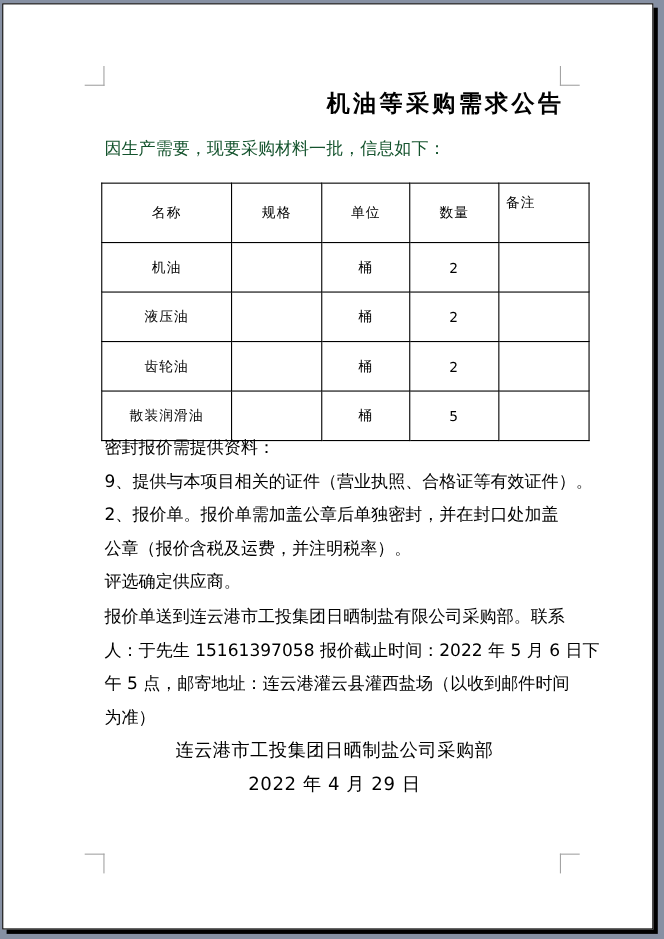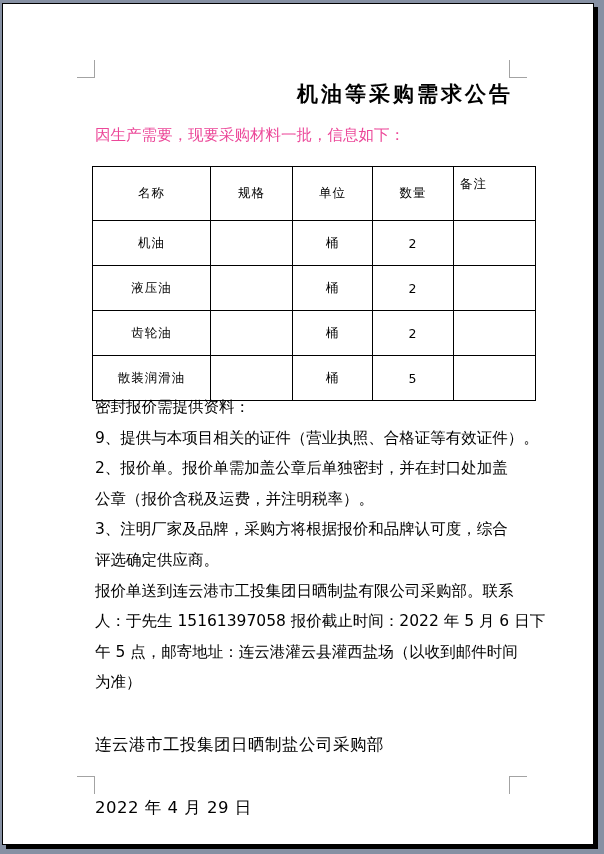--- a/index.html
+++ b/index.html
@@ -43,21 +43,21 @@
     font-weight: bold;
     letter-spacing: 3px;
     color: #000;
     white-space: nowrap;
   }
   .doc-intro {
     position: absolute;
     left: 92px;
     top: 121px;
     font-size: 15.5px;
-    color: #ec4899;
+    color: #14532d;
     white-space: nowrap;
   }
   table.req {
     position: absolute;
     left: 89px;
     top: 162px;
     border-collapse: collapse;
     table-layout: fixed;
     width: 443px;
   }
@@ -86,25 +86,24 @@
     width: 436px;
     font-size: 15.5px;
     color: #000;
   }
   .body-text .line {
     line-height: 30.6px;
     height: 30.6px;
     white-space: nowrap;
   }
   .body-text .sig {
-    text-align: left;
+    text-align: center;
     padding-right: 18px;
     font-size: 16.5px;
     letter-spacing: 0.5px;
-    margin-top: 32px;
   }
 </style>
 </head>
 <body>
 
 <div class="paper">
 
   <div class="crop crop-tl"></div>
   <div class="crop crop-tr"></div>
   <div class="crop crop-bl"></div>
@@ -159,21 +158,20 @@
       <td></td>
     </tr>
   </tbody>
     </table>
 
   <div class="body-text">
     <div class="line">密封报价需提供资料：</div>
     <div class="line">9、提供与本项目相关的证件（营业执照、合格证等有效证件）。</div>
     <div class="line">2、报价单。报价单需加盖公章后单独密封，并在封口处加盖</div>
     <div class="line">公章（报价含税及运费，并注明税率）。</div>
-    <div class="line">3、注明厂家及品牌，采购方将根据报价和品牌认可度，综合</div>
     <div class="line">评选确定供应商。</div>
     <div class="line">报价单送到连云港市工投集团日晒制盐有限公司采购部。联系</div>
     <div class="line">人：于先生 15161397058 报价截止时间：2022 年 5 月 6 日下</div>
     <div class="line">午 5 点，邮寄地址：连云港灌云县灌西盐场（以收到邮件时间</div>
     <div class="line">为准）</div>
     <div class="line sig">连云港市工投集团日晒制盐公司采购部</div>
     <div class="line sig">2022 年 4 月 29 日</div>
   </div>
 
 </div>

